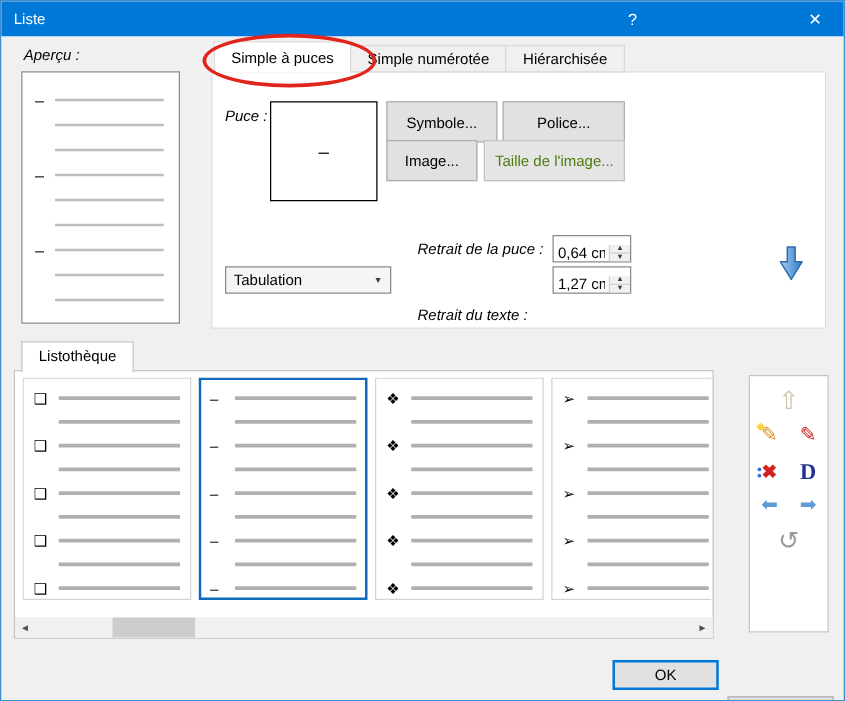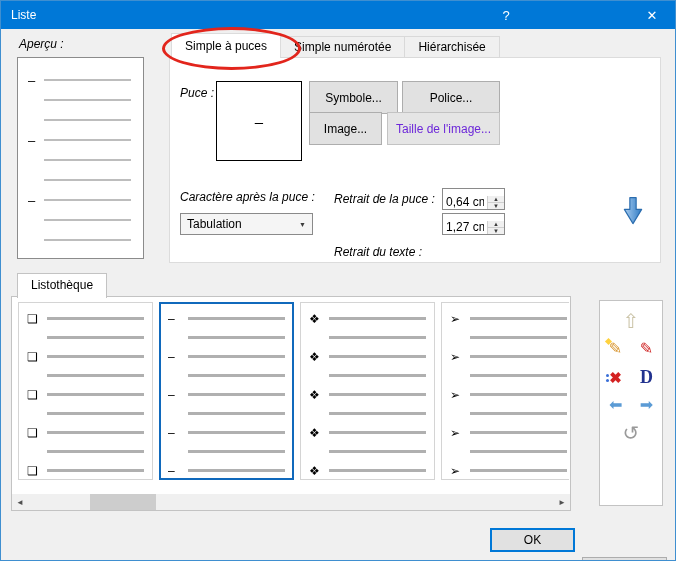--- a/index.html
+++ b/index.html
@@ -34,21 +34,21 @@
 
   .tabpanel{position:absolute;left:168px;top:56px;width:492px;height:206px;background:#fff;
     border:1px solid #dcdcdc;box-sizing:border-box;}
 
   .bullet-box{position:absolute;left:46px;top:23px;width:84px;height:78px;background:#fff;
     border:1px solid #000;display:flex;align-items:center;justify-content:center;font-size:15px;}
 
   .btn{position:absolute;height:33px;background:#e1e1e1;border:1px solid #adadad;box-sizing:border-box;
     font-family:inherit;font-size:12px;color:#000;display:flex;align-items:center;justify-content:center;
     white-space:nowrap;padding:0;}
-  .btn:disabled,.btn.disabled{color:#6d28d9;background:#e5e5e5;border-color:#c3c3c3;}
+  .btn:disabled,.btn.disabled{color:#4d7c0f;background:#e5e5e5;border-color:#c3c3c3;}
   .btn-symbole{left:139px;top:23px;width:89px;}
   .btn-police{left:232px;top:23px;width:98px;}
   .btn-image{left:139px;top:54px;width:73px;}
   .btn-taille{left:217px;top:54px;width:113px;}
 
   .combo{position:absolute;left:10px;top:155px;width:133px;height:22px;background:#f5f5f5;
     border:1px solid #8a8a8a;box-sizing:border-box;display:flex;align-items:center;padding-left:6px;}
   .combo-arrow{position:absolute;right:6px;top:7px;font-size:7px;color:#3c3c3c;line-height:1;}
 
   .spinner{position:absolute;width:63px;height:22px;border:1px solid #8a8a8a;background:#fff;
@@ -172,21 +172,20 @@
     <span class="lbl" style="left:10px;top:28px;">Puce :</span>
     <div class="bullet-box">
       <span>–</span>
     </div>
 
     <button class="btn btn-symbole">Symbole...</button>
     <button class="btn btn-police">Police...</button>
     <button class="btn btn-image">Image...</button>
     <button class="btn btn-taille disabled" disabled="">Taille de l'image...</button>
 
-    <span class="lbl" style="left:10px;top:132px;">Caractère après la puce :</span>
     <div class="combo">
       <span>Tabulation</span>
       <span class="combo-arrow">▼</span>
     </div>
 
     <span class="lbl" style="left:164px;top:134px;">Retrait de la puce :</span>
     <div class="spinner spinner1">
       <input value="0,64 cm" style="">
       <div class="spin-col">
         <div class="spin-btn">

